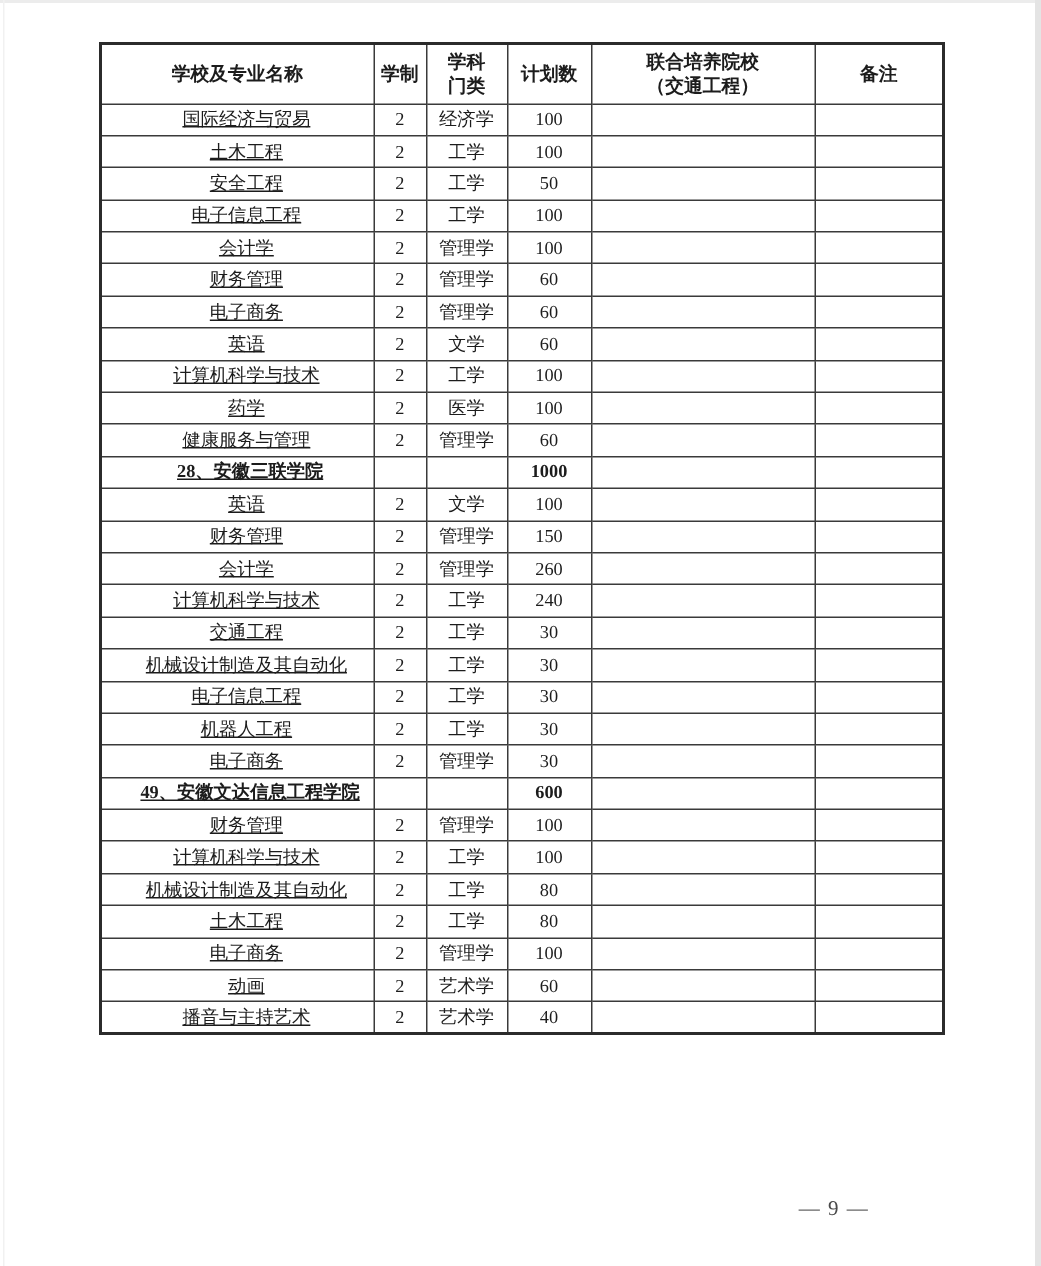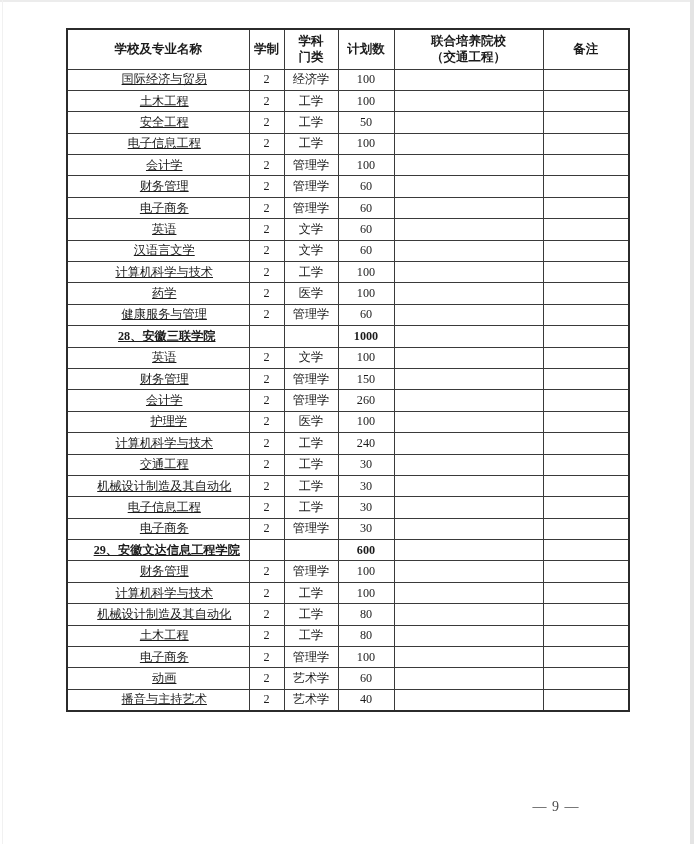--- a/index.html
+++ b/index.html
@@ -185,28 +185,20 @@
       </tr>
       <tr class="major-row">
         <td class="cell-name">英语</td>
         <td class="cell-center">2</td>
         <td class="cell-center">文学</td>
         <td class="cell-center">60</td>
         <td class="cell-joint"></td>
         <td class="cell-note"></td>
       </tr>
       <tr class="major-row">
-        <td class="cell-name">汉语言文学</td>
-        <td class="cell-center">2</td>
-        <td class="cell-center">文学</td>
-        <td class="cell-center">60</td>
-        <td class="cell-joint"></td>
-        <td class="cell-note"></td>
-      </tr>
-      <tr class="major-row">
         <td class="cell-name">计算机科学与技术</td>
         <td class="cell-center">2</td>
         <td class="cell-center">工学</td>
         <td class="cell-center">100</td>
         <td class="cell-joint"></td>
         <td class="cell-note"></td>
       </tr>
       <tr class="major-row">
         <td class="cell-name">药学</td>
         <td class="cell-center">2</td>
@@ -249,28 +241,20 @@
       </tr>
       <tr class="major-row">
         <td class="cell-name">会计学</td>
         <td class="cell-center">2</td>
         <td class="cell-center">管理学</td>
         <td class="cell-center">260</td>
         <td class="cell-joint"></td>
         <td class="cell-note"></td>
       </tr>
       <tr class="major-row">
-        <td class="cell-name indent">护理学</td>
-        <td class="cell-center">2</td>
-        <td class="cell-center">医学</td>
-        <td class="cell-center">100</td>
-        <td class="cell-joint"></td>
-        <td class="cell-note"></td>
-      </tr>
-      <tr class="major-row">
         <td class="cell-name">计算机科学与技术</td>
         <td class="cell-center">2</td>
         <td class="cell-center">工学</td>
         <td class="cell-center">240</td>
         <td class="cell-joint"></td>
         <td class="cell-note"></td>
       </tr>
       <tr class="major-row">
         <td class="cell-name">交通工程</td>
         <td class="cell-center">2</td>
@@ -289,29 +273,37 @@
       </tr>
       <tr class="major-row">
         <td class="cell-name">电子信息工程</td>
         <td class="cell-center">2</td>
         <td class="cell-center">工学</td>
         <td class="cell-center">30</td>
         <td class="cell-joint"></td>
         <td class="cell-note"></td>
       </tr>
       <tr class="major-row">
+        <td class="cell-name">机器人工程</td>
+        <td class="cell-center">2</td>
+        <td class="cell-center">工学</td>
+        <td class="cell-center">30</td>
+        <td class="cell-joint"></td>
+        <td class="cell-note"></td>
+      </tr>
+      <tr class="major-row">
         <td class="cell-name">电子商务</td>
         <td class="cell-center">2</td>
         <td class="cell-center">管理学</td>
         <td class="cell-center">30</td>
         <td class="cell-joint"></td>
         <td class="cell-note"></td>
       </tr>
       <tr class="section-row">
-        <td class="cell-name">29、安徽文达信息工程学院</td>
+        <td class="cell-name">49、安徽文达信息工程学院</td>
         <td class="cell-center"></td>
         <td class="cell-center"></td>
         <td class="cell-center">600</td>
         <td class="cell-joint"></td>
         <td class="cell-note"></td>
       </tr>
       <tr class="major-row">
         <td class="cell-name">财务管理</td>
         <td class="cell-center">2</td>
         <td class="cell-center">管理学</td>

